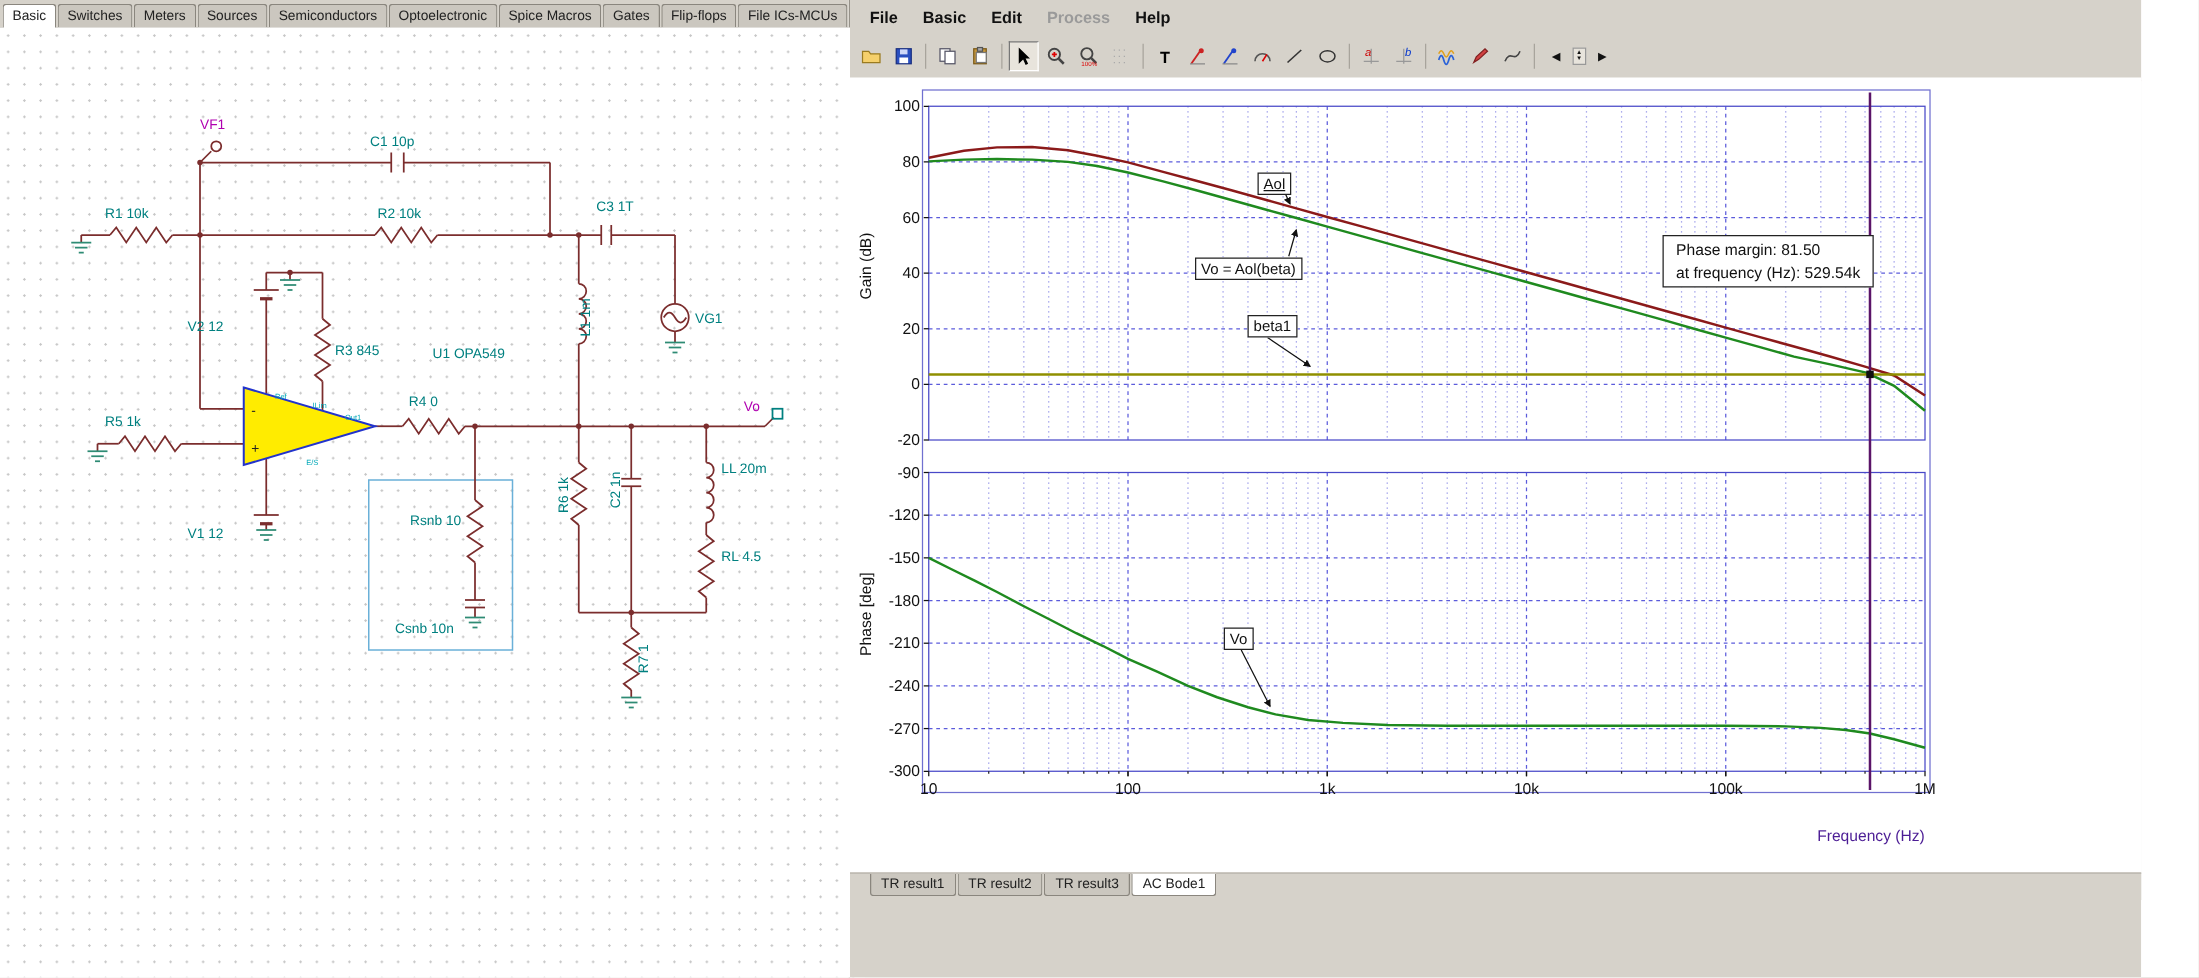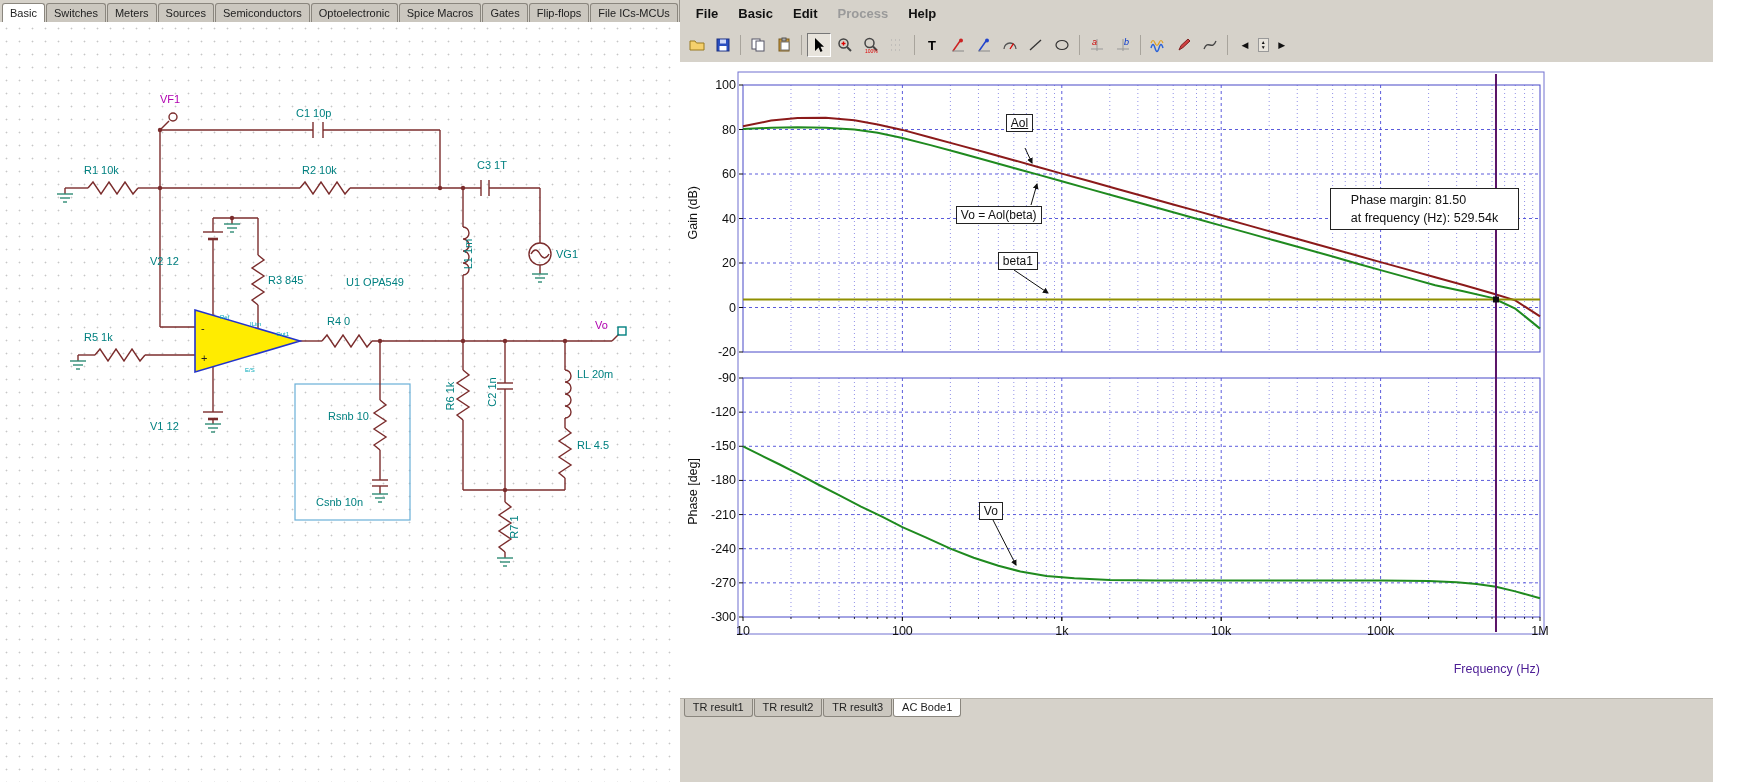--- a/index.html
+++ b/index.html
@@ -29,25 +29,25 @@
   .tbtn.pressed{border-color:#777 #fff #fff #777;background:#e8e4dc;}
   .tsep{width:1px;height:20px;background:#a8a49c;margin:0 4px;}
   .navglyph{font-size:9px;color:#111;}
   .spinbox{display:flex;flex-direction:column;border:1px solid #999;background:#e8e4dc;line-height:5px;padding:1px 2px;}
   .spinbox span{font-size:5px;color:#111;}
 
   .chart-surface{position:absolute;top:62px;left:0;width:1067px;height:636px;background:#fff;}
   #bode-svg text{font-family:"Liberation Sans",sans-serif;}
   .anno-arrows{position:absolute;left:0;top:0;pointer-events:none;}
   .anno{position:absolute;border:1px solid #222;background:#fff;padding:0 4px;font-size:12px;line-height:16px;white-space:nowrap;color:#111;}
-  .pm-box{padding:2px 20px;font-size:12.5px;line-height:18px;}
+  .pm-box{padding:2px 10px;font-size:12.5px;line-height:18px;}
   .ytitle{position:absolute;writing-mode:vertical-rl;transform:rotate(180deg);color:#111;font-size:12.5px;}
   .xtitle{position:absolute;left:63px;width:797px;top:600px;text-align:right;color:#4c1d95;font-size:12.5px;}
 
-  .bottom-tabs{position:absolute;top:698px;left:0;width:1067px;height:22px;background:#d6d2ca;display:flex;align-items:flex-start;padding-left:4px;border-top:1px solid #b8b4ac;box-sizing:border-box;}
+  .bottom-tabs{position:absolute;top:698px;left:0;width:1067px;height:22px;background:#d6d2ca;display:flex;align-items:flex-start;padding-left:16px;border-top:1px solid #b8b4ac;box-sizing:border-box;}
   .btab{font-size:11px;padding:2px 8px 3px;border:1px solid #8a867e;border-top:none;border-radius:0 0 3px 3px;background:#cbc7bf;margin-right:1px;color:#222;}
   .btab.active{background:#fff;}
 </style>
 </head>
 <body>
 
 <div class="app">
 
   <div class="left-panel">
     <div class="tabbar">
@@ -574,21 +574,21 @@
             <path d="M0 0 L6 3 L0 6 Z" fill="#111"></path>
           </marker>
         </defs>
         <line x1="345" y1="86" x2="352" y2="101" stroke="#111" marker-end="url(#ah)"></line>
         <line x1="351" y1="143" x2="357" y2="122" stroke="#111" marker-end="url(#ah)"></line>
         <line x1="334" y1="208" x2="368" y2="231" stroke="#111" marker-end="url(#ah)"></line>
         <line x1="313" y1="458" x2="336" y2="503" stroke="#111" marker-end="url(#ah)"></line>
       </svg>
 
       
-      <div class="anno" style="left:326px;top:52px;text-decoration:underline;">Aol</div>
+      <div class="anno" style="left:326px;top:76px;text-decoration:underline;">Aol</div>
       <div class="anno" style="left:276px;top:144px;">Vo = Aol(beta)</div>
       <div class="anno" style="left:318px;top:190px;">beta1</div>
       <div class="anno" style="left:299px;top:440px;">Vo</div>
       <div class="anno pm-box" style="left:650px;top:126px;">
         <div>Phase margin: 81.50</div>
         <div>at frequency (Hz): 529.54k</div>
       </div>
 
       
       <div class="ytitle" style="left:6px;top:124px;">Gain (dB)</div>

